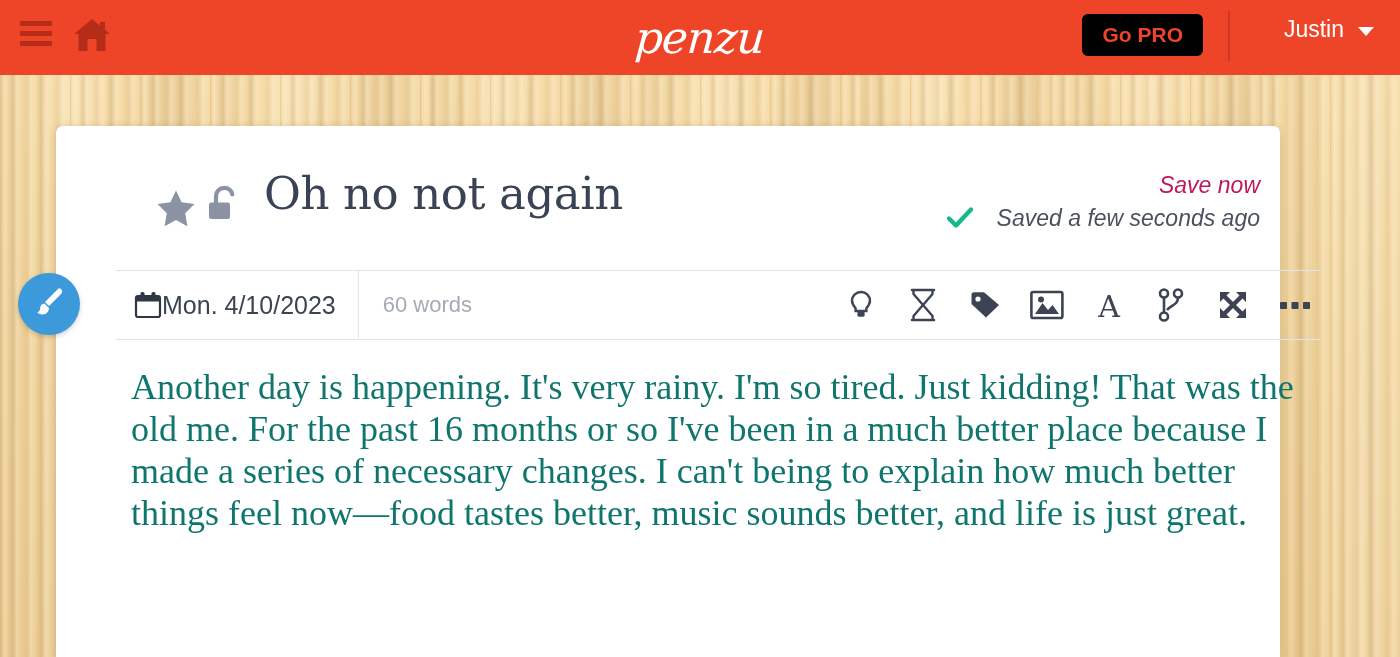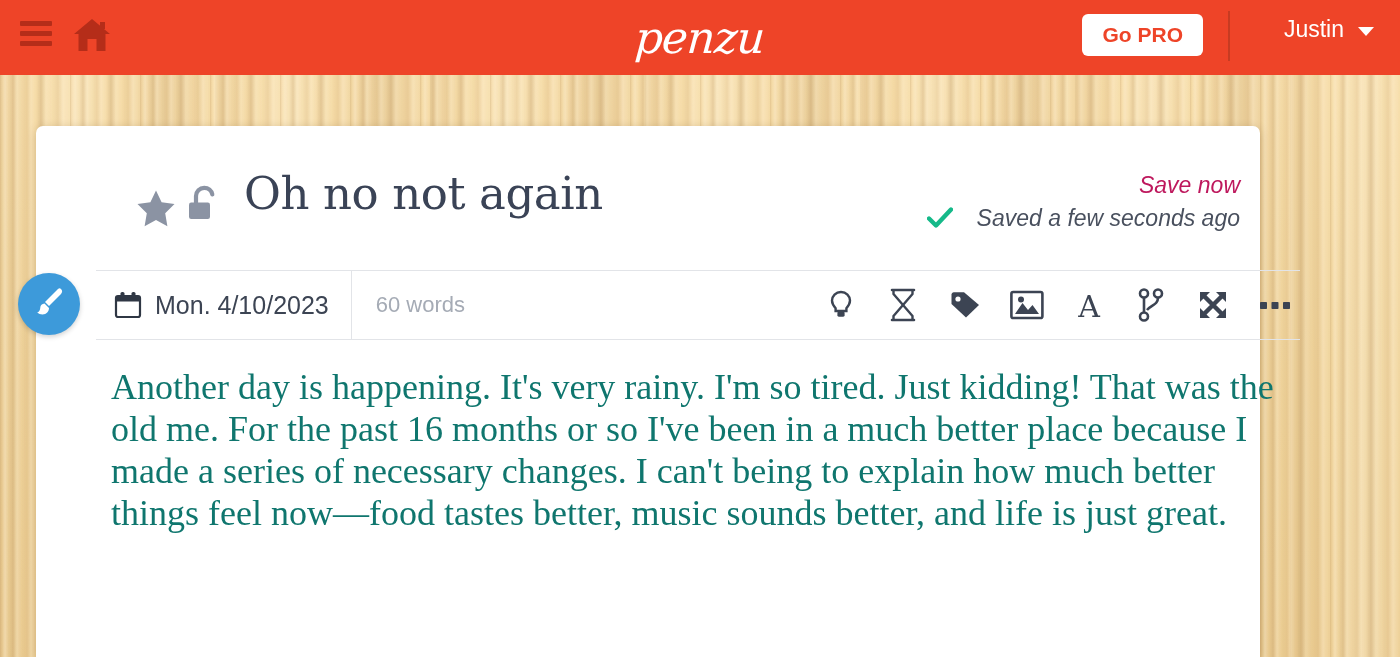--- a/index.html
+++ b/index.html
@@ -97,21 +97,21 @@
     font-weight: 400;
     color: #ffffff;
     letter-spacing: -1px;
     transform: skewX(-4deg);
   }
 
   .go-pro {
     position: absolute;
     right: 197px;
     top: 14px;
-    background: #ffffff;
+    background: #000000;
     color: #ee4428;
     font-size: 21px;
     font-weight: bold;
     border: none;
     border-radius: 6px;
     padding: 10px 20px 11px;
     cursor: pointer;
     font-family: "Liberation Sans", sans-serif;
     line-height: 1;
   }
@@ -141,21 +141,21 @@
     width: 0; height: 0;
     border-left: 8px solid transparent;
     border-right: 8px solid transparent;
     border-top: 9px solid #ffffff;
     margin-top: 3px;
   }
 
   
   .page {
     position: absolute;
-    left: 36px;
+    left: 56px;
     top: 126px;
     width: 1224px;
     height: 531px;
     background: #ffffff;
     border-radius: 7px 7px 0 0;
     box-shadow: 0 2px 10px rgba(90,60,20,0.22);
     z-index: 5;
   }
 
   
@@ -240,21 +240,20 @@
     width: 1204px;
     height: 70px;
     border-top: 1px solid #e2e4e8;
     border-bottom: 1px solid #e2e4e8;
     display: flex;
     align-items: stretch;
   }
   .tb-date {
     display: flex;
     align-items: center;
-    gap: 13px;
     padding: 0 22px 0 18px;
     border-right: 1px solid #e2e4e8;
     cursor: pointer;
   }
   .tb-date-text {
     font-size: 25px;
     color: #3c4453;
     white-space: nowrap;
   }
   .tb-words {

